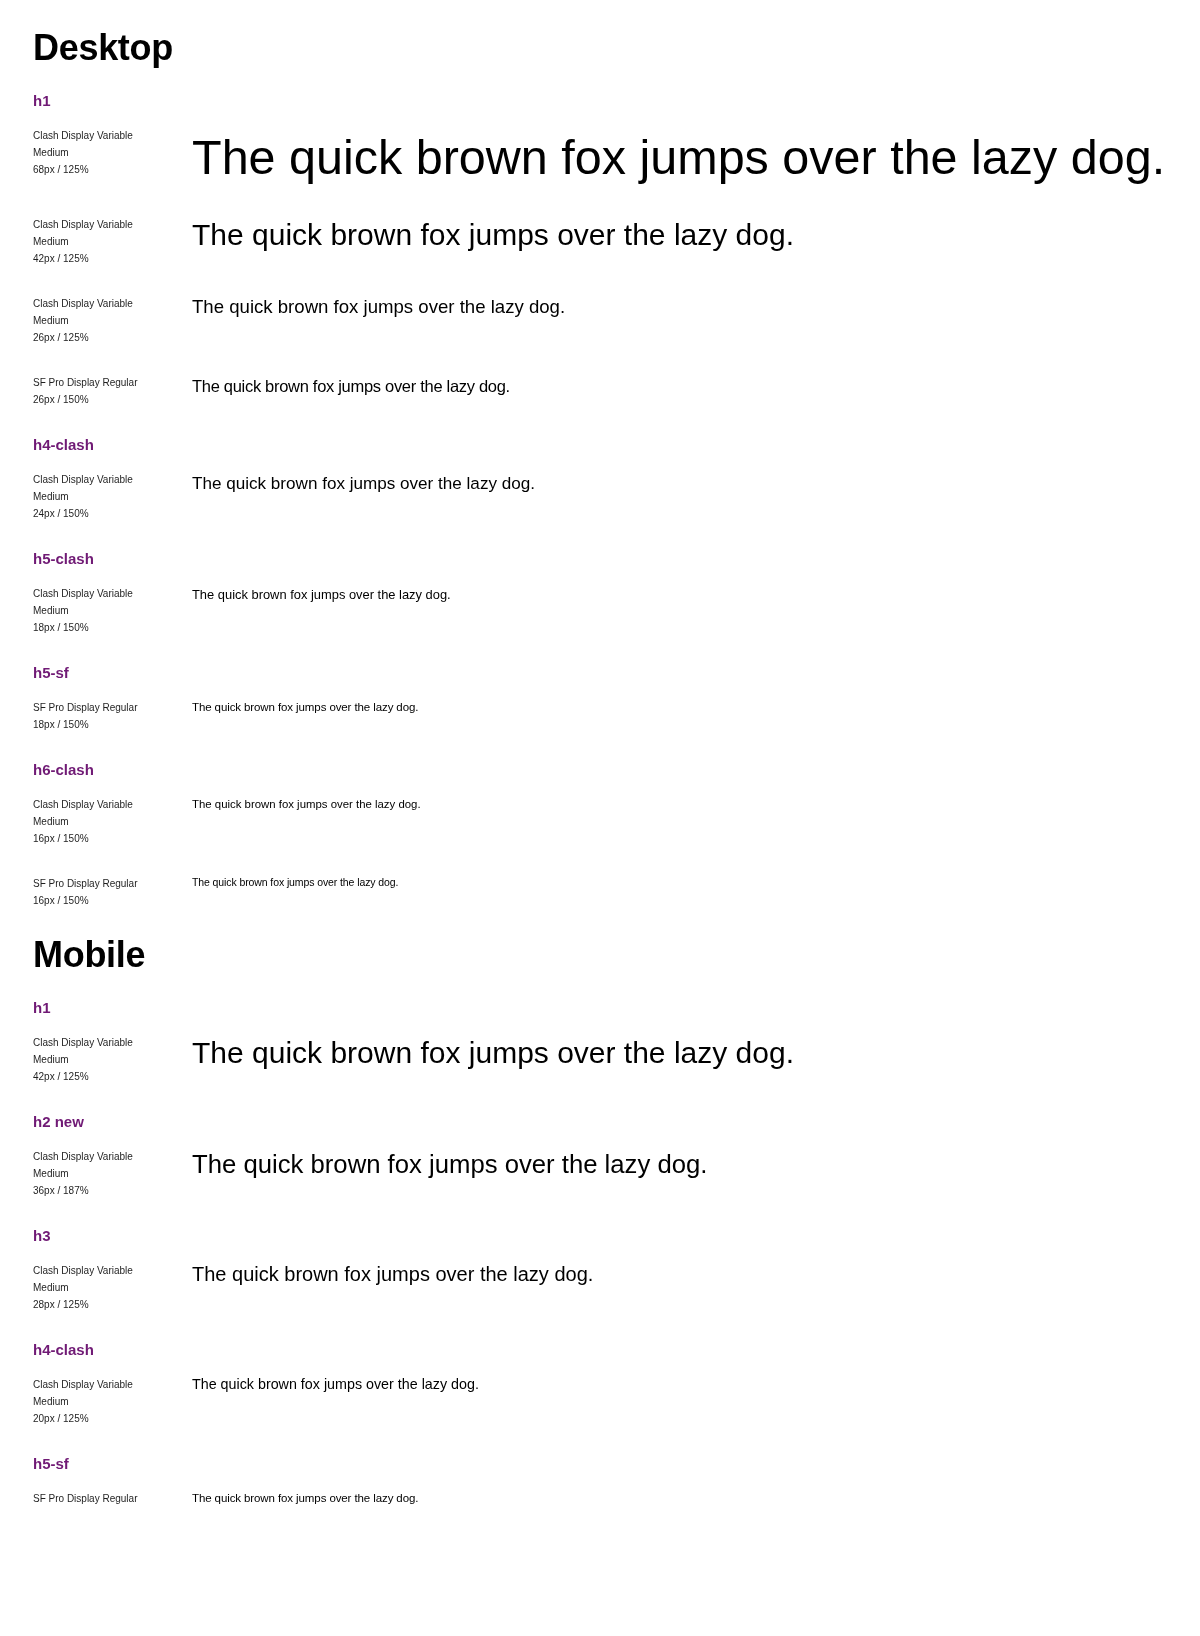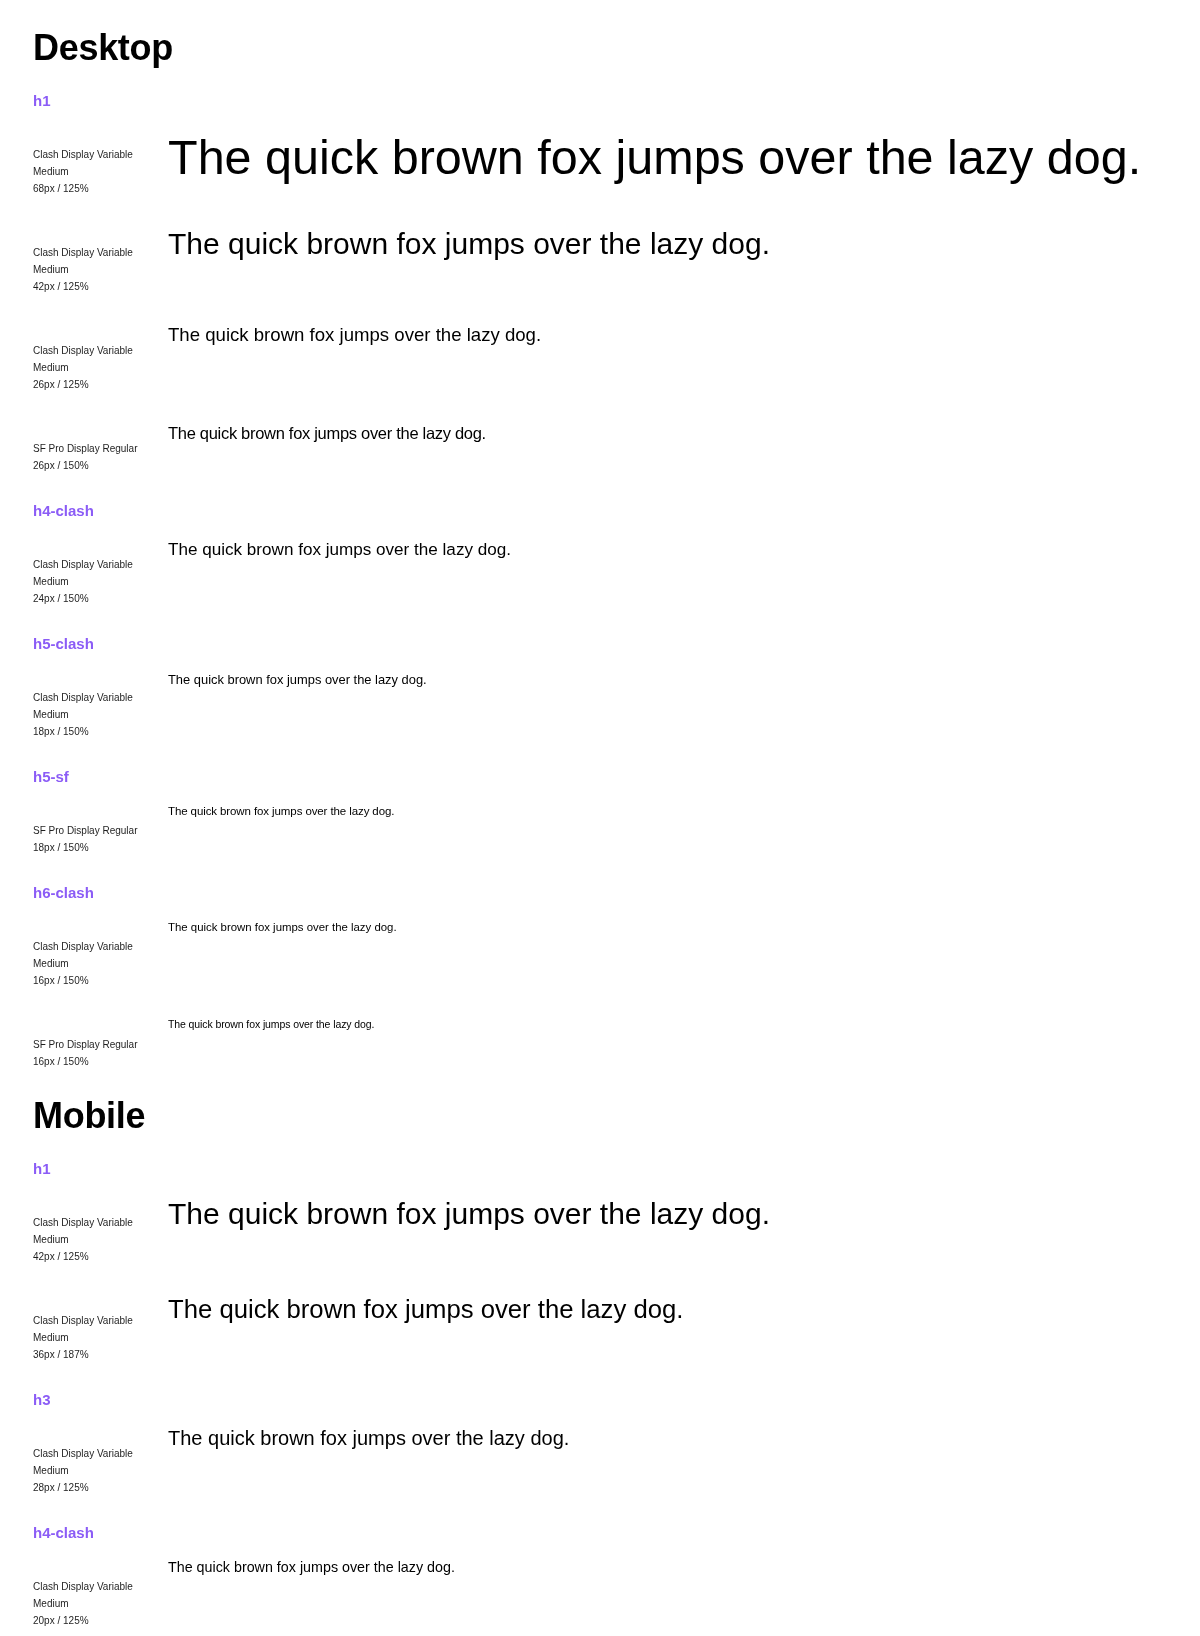--- a/index.html
+++ b/index.html
@@ -23,39 +23,39 @@
     letter-spacing: -0.3px;
     color: #000000;
     margin: 0 0 26px 0;
   }
   .section { margin: 0; }
   .type-block { margin-bottom: 28px; }
   .style-label {
     font-size: 15px;
     line-height: 18px;
     font-weight: 700;
-    color: #8b5cf6;
+    color: #701a75;
     margin: 0 0 17px 0;
   }
   .spec-row {
     display: flex;
     align-items: flex-start;
   }
   .meta {
     flex: 0 0 135px;
     width: 135px;
     font-size: 10px;
     line-height: 17px;
     color: #1f1f1f;
-    margin-top: 19px;
   }
   .sample {
     flex: 1 1 auto;
     color: #000000;
     min-height: 34px;
+    margin-left: 24px;
   }
   
   .sz-d-h1  { font-size: 48.5px; line-height: 1.25; }
   .sz-d-h2  { font-size: 30px;   line-height: 1.25; }
   .sz-d-h3c { font-size: 18.6px; line-height: 1.25; }
   .sz-d-h3s { font-size: 16.5px; line-height: 1.5; letter-spacing: -0.3px; }
   .sz-d-h4c { font-size: 17.1px; line-height: 1.5; }
   .sz-d-h5c { font-size: 12.9px; line-height: 1.5; }
   .sz-d-h5s { font-size: 11.5px; line-height: 1.5; letter-spacing: -0.1px; }
   .sz-d-h6c { font-size: 11.4px; line-height: 1.5; }
@@ -178,20 +178,21 @@
       <div class="spec-row">
         <div class="meta">
           <div class="font-name">Clash Display Variable Medium</div>
           <div class="font-size">42px / 125%</div>
         </div>
         <div class="sample sz-m-h1">The quick brown fox jumps over the lazy dog.</div>
       </div>
     </div>
 
     <div class="type-block">
+      <div class="style-label">h2 new</div>
       <div class="spec-row">
         <div class="meta">
           <div class="font-name">Clash Display Variable Medium</div>
           <div class="font-size">36px / 187%</div>
         </div>
         <div class="sample sz-m-h2">The quick brown fox jumps over the lazy dog.</div>
       </div>
     </div>
 
     <div class="type-block">

